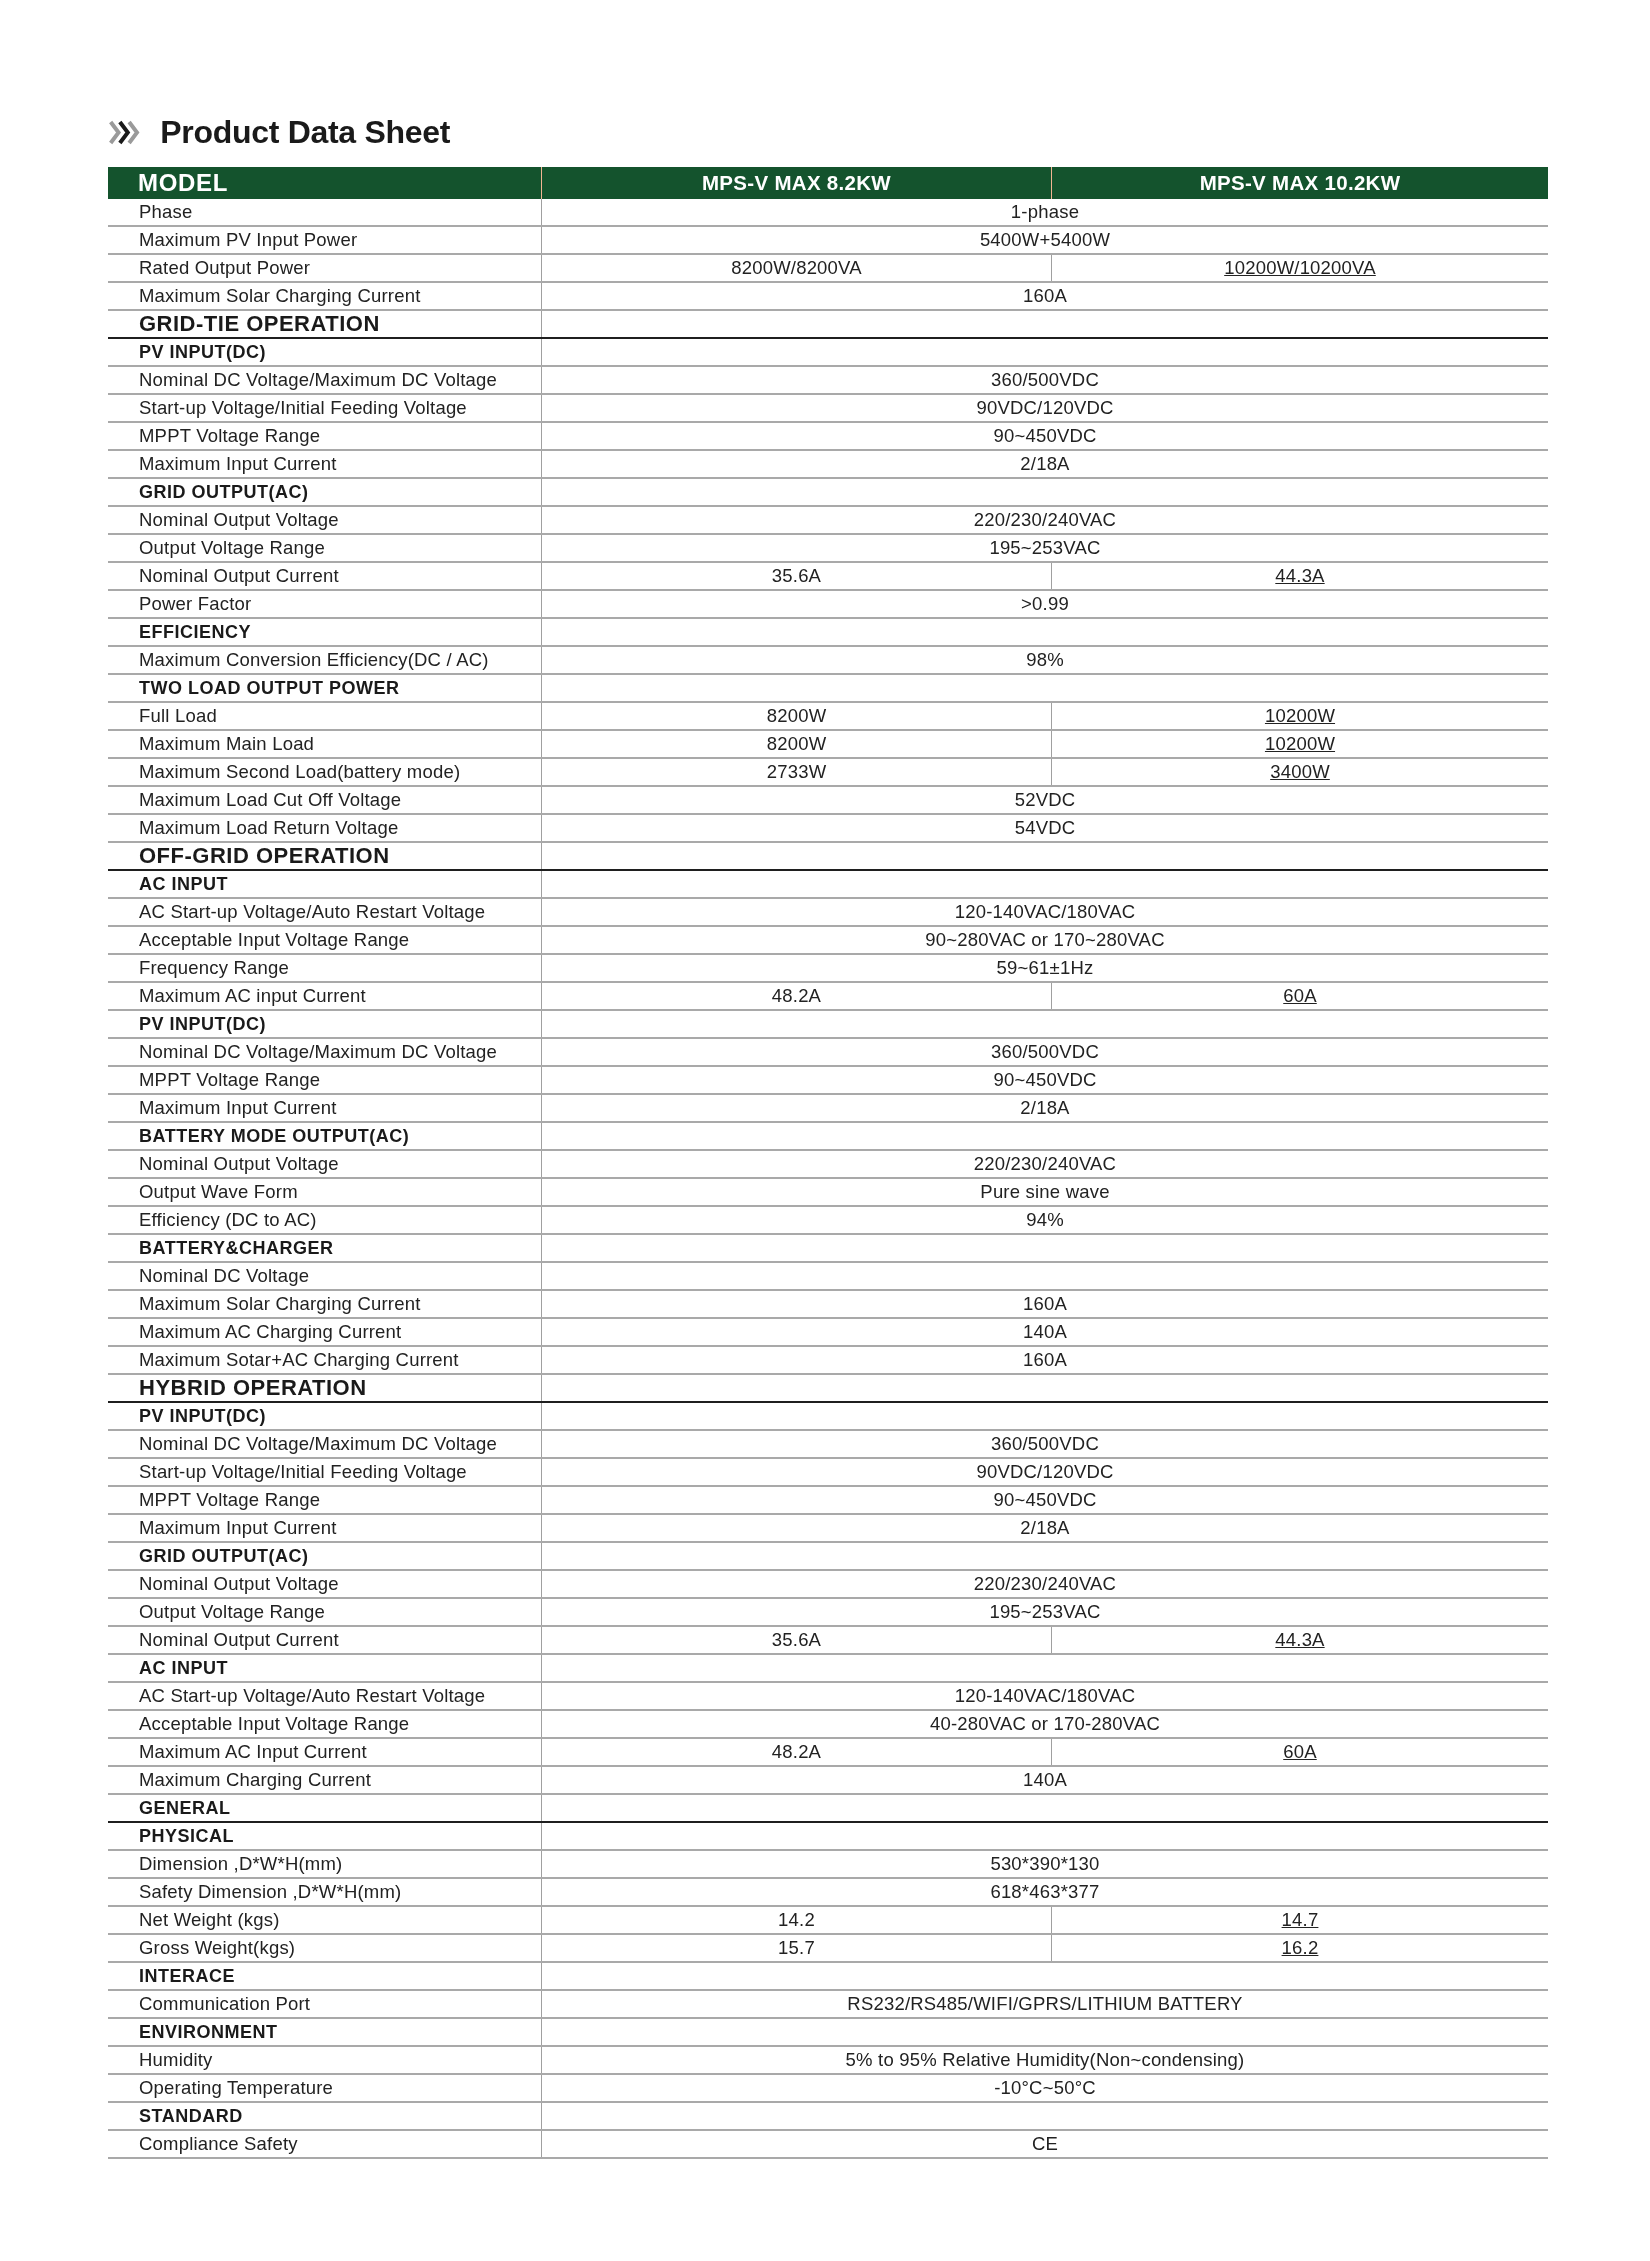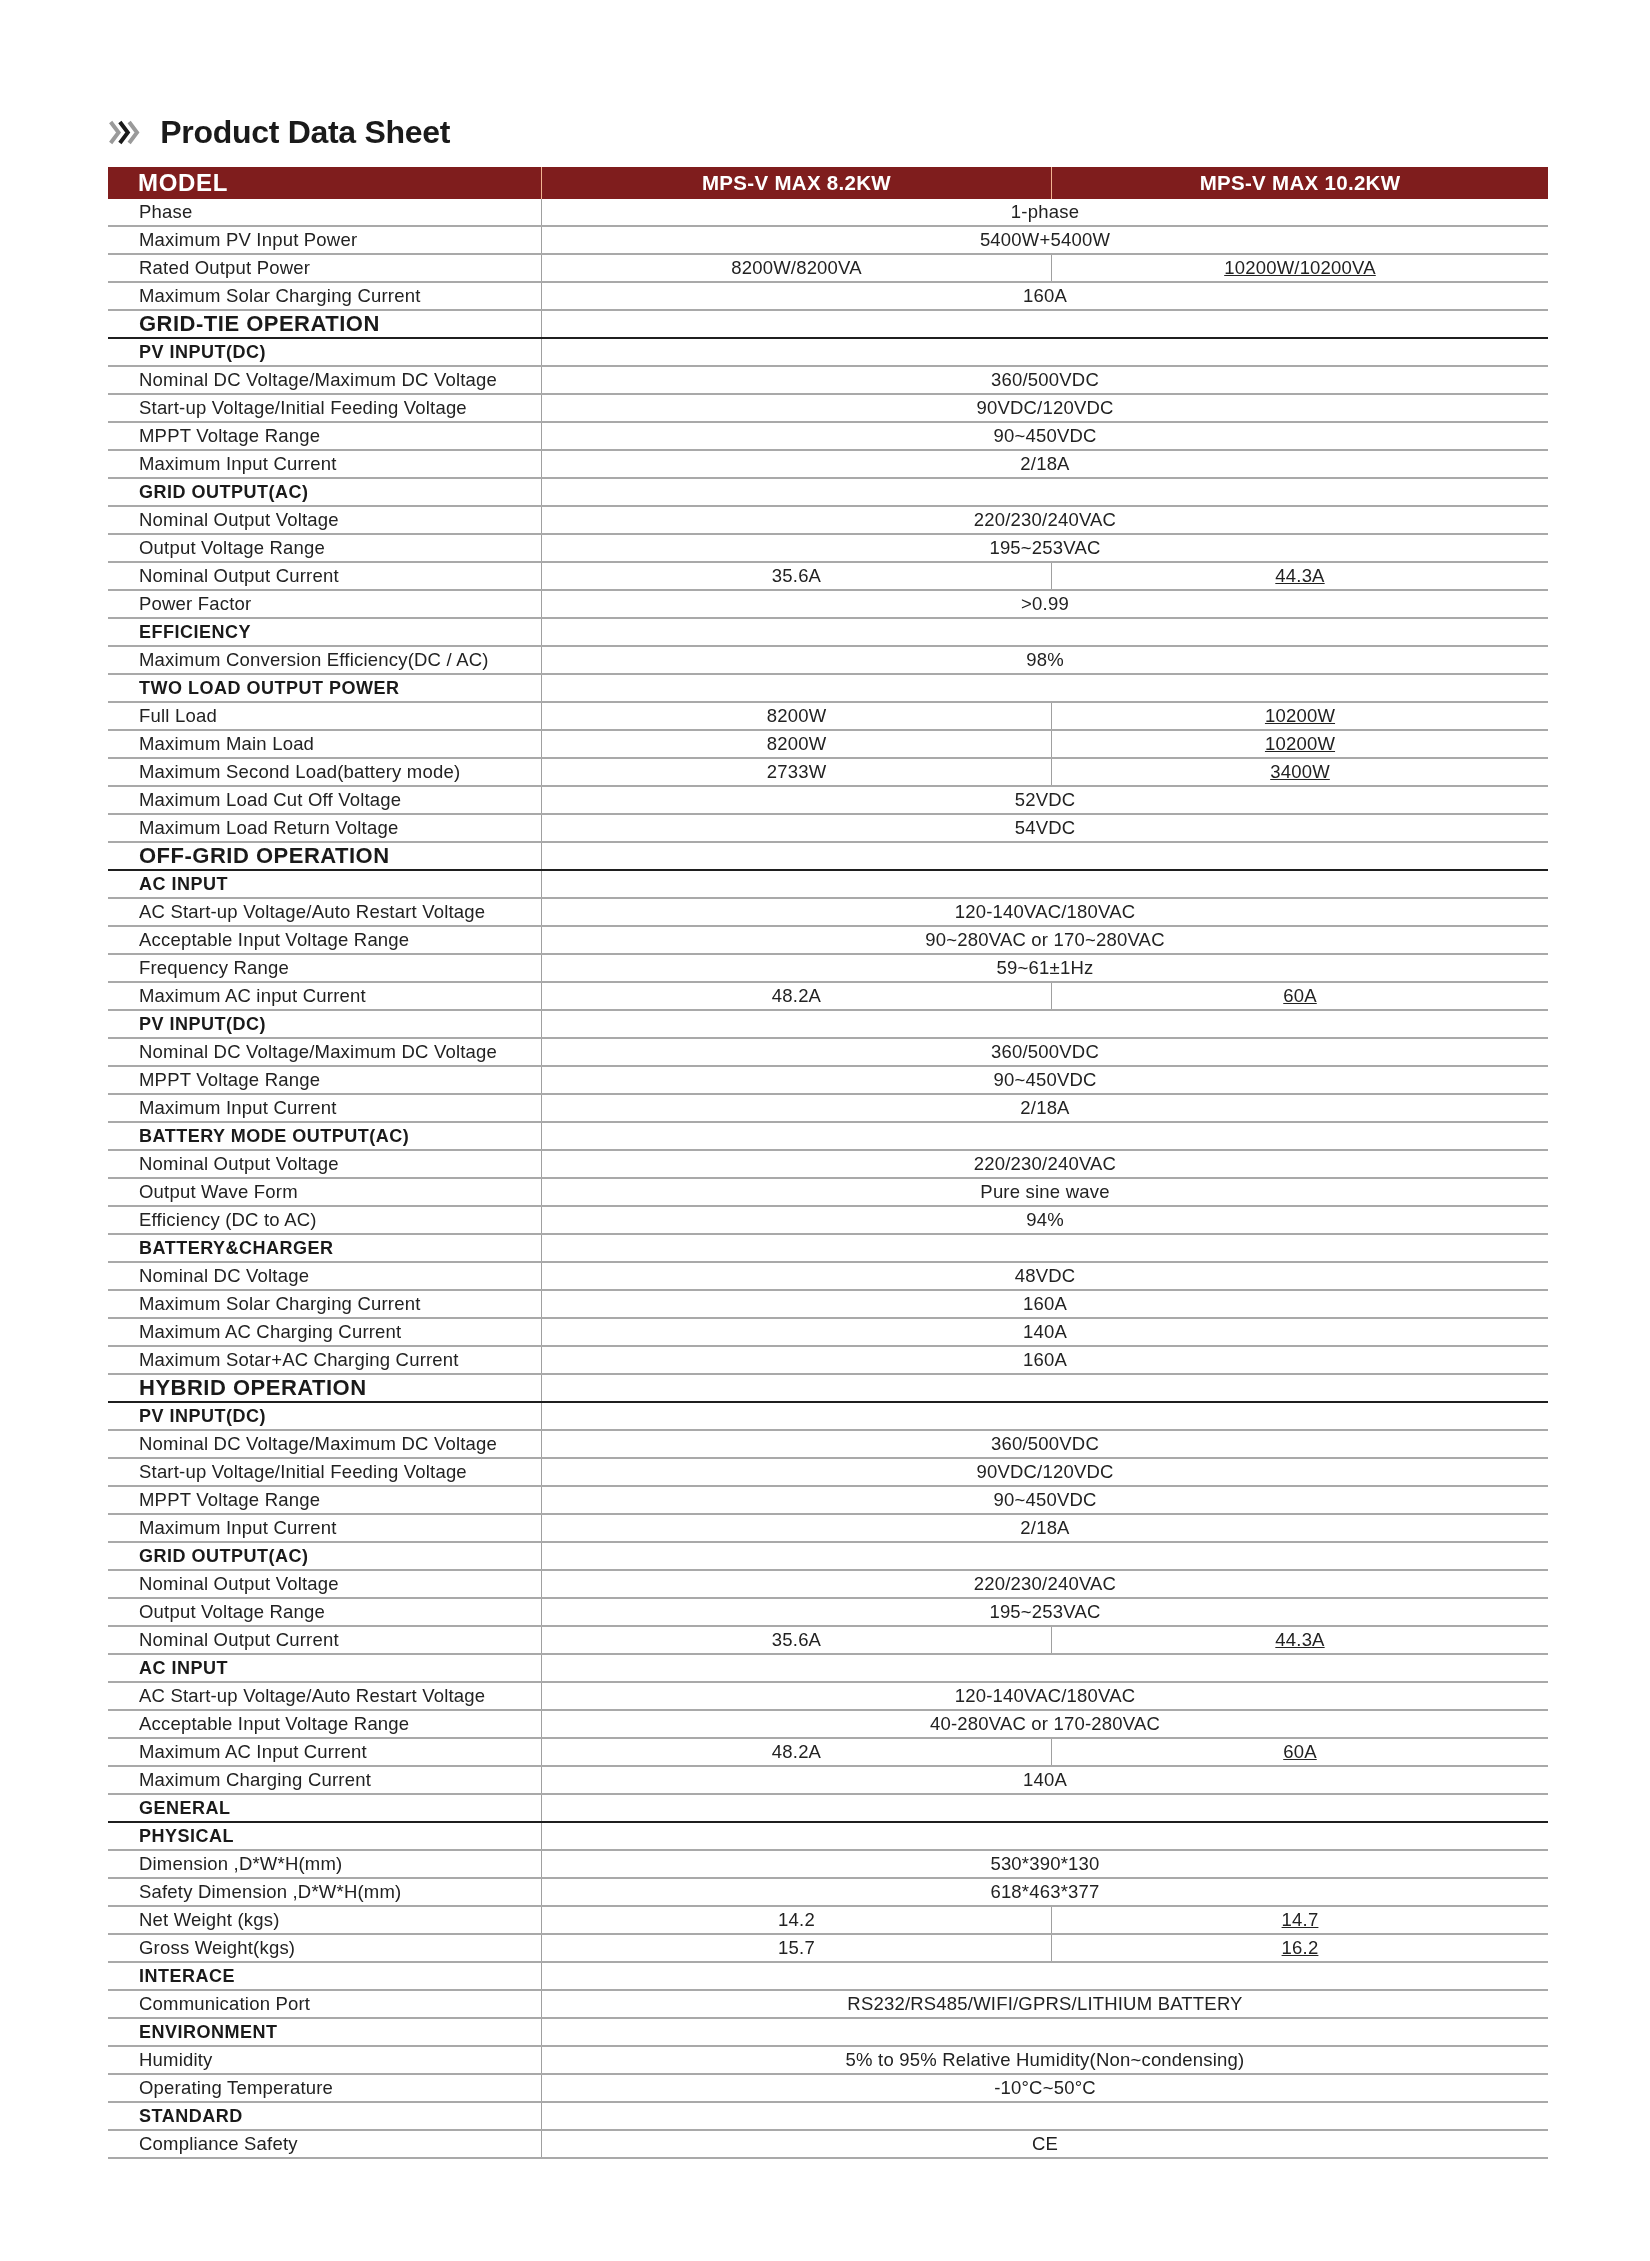--- a/index.html
+++ b/index.html
@@ -1,21 +1,21 @@
 <!DOCTYPE html>
 <html style="font-size:10.6px"><head>
 <meta charset="utf-8">
 <style>
   html, body { margin:0; padding:0; background:#ffffff; }
   body { width:1650px; height:2261px; position:relative; font-family:"Liberation Sans", sans-serif; color:#1a1a1a; overflow:hidden; }
   .title { position:absolute; left:108px; top:112px; height:40px; display:flex; align-items:center; }
   .title svg { width:33px; height:29px; margin-right:5.3px; }
   .title h1 { margin:14px; font-size:32px; font-weight:bold; color:#1a1a1a; letter-spacing:-0.3px; }
   .table { position:absolute; left:108px; top:167px; width:1440px; }
-  .hdr { display:flex; height:32px; background:#7f1d1d; color:#fff; font-weight:bold; }
+  .hdr { display:flex; height:32px; background:#14532d; color:#fff; font-weight:bold; }
   .hdr .c0 { width:434px; border-right:1.3px solid #f3b592; box-sizing:border-box; padding-left:30px; font-size:24px; display:flex; align-items:center; letter-spacing:0.7px; }
   .hdr .c1 { width:510px; border-right:1.3px solid #f3b592; box-sizing:border-box; display:flex; align-items:center; justify-content:center; font-size:20.5px; letter-spacing:0.3px; }
   .hdr .c2 { flex:1; display:flex; align-items:center; justify-content:center; font-size:20.5px; letter-spacing:0.3px; }
   .row { display:flex; height:28px; box-sizing:border-box; border-bottom:2.6px solid #a9a9a9; }
   .row.sec-line { border-bottom:2.6px solid #1f1f1f; }
   .row .lbl { width:434px; box-sizing:border-box; border-right:1.3px solid #a0a0a0; padding-left:31px; display:flex; align-items:center; font-size:18.5px; white-space:nowrap; letter-spacing:0.2px; color:#222; }
   .row.section .lbl { font-size:22px; font-weight:bold; letter-spacing:0.5px; color:#1a1a1a; }
   .row.sub .lbl { font-size:18px; font-weight:bold; letter-spacing:0.5px; color:#1a1a1a; }
   .row .val { flex:1; display:flex; }
   .row .v { display:flex; align-items:center; justify-content:center; font-size:18.5px; color:#222; letter-spacing:0.2px; white-space:nowrap; }
@@ -271,23 +271,20 @@
         </div>
       </div>
       <div class="row sub">
         <div class="lbl">BATTERY&amp;CHARGER</div>
         <div class="val">
           <div class="v full"></div>
         </div>
       </div>
       <div class="row">
         <div class="lbl">Nominal DC Voltage</div>
-        <div class="val">
-          <div class="v full">48VDC</div>
-        </div>
       </div>
       <div class="row">
         <div class="lbl">Maximum Solar Charging Current</div>
         <div class="val">
           <div class="v full">160A</div>
         </div>
       </div>
       <div class="row">
         <div class="lbl">Maximum AC Charging Current</div>
         <div class="val">

